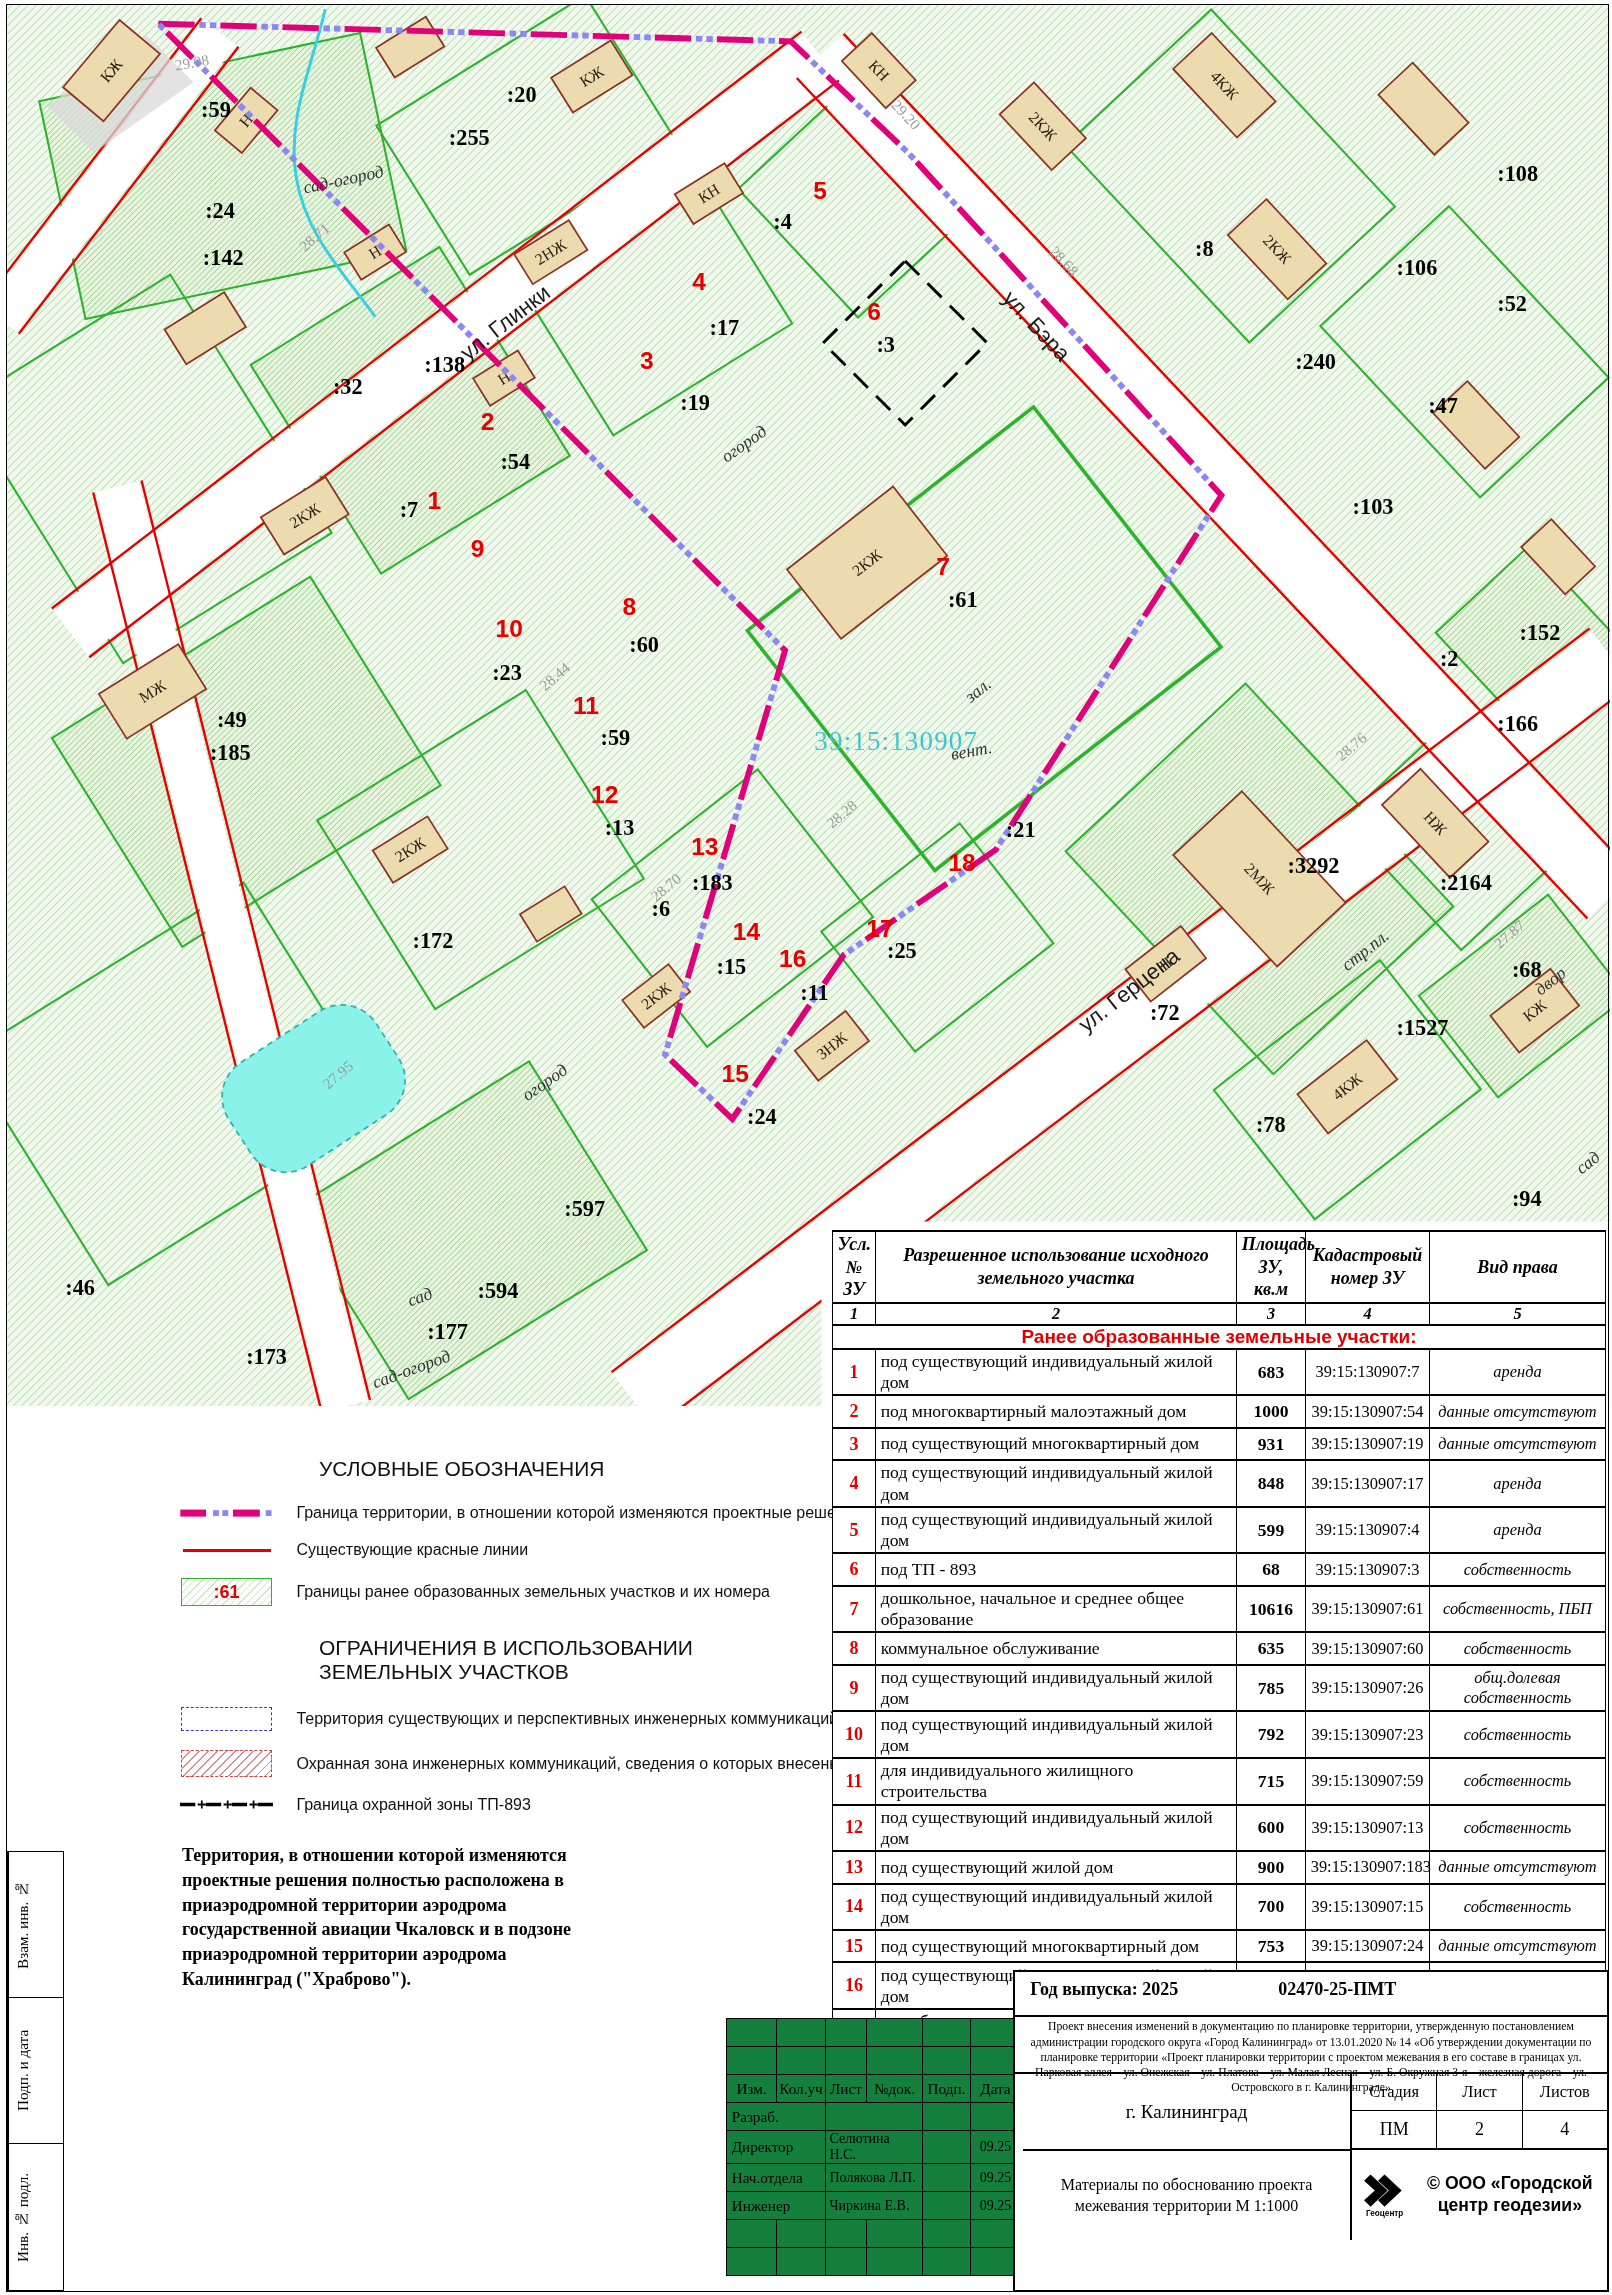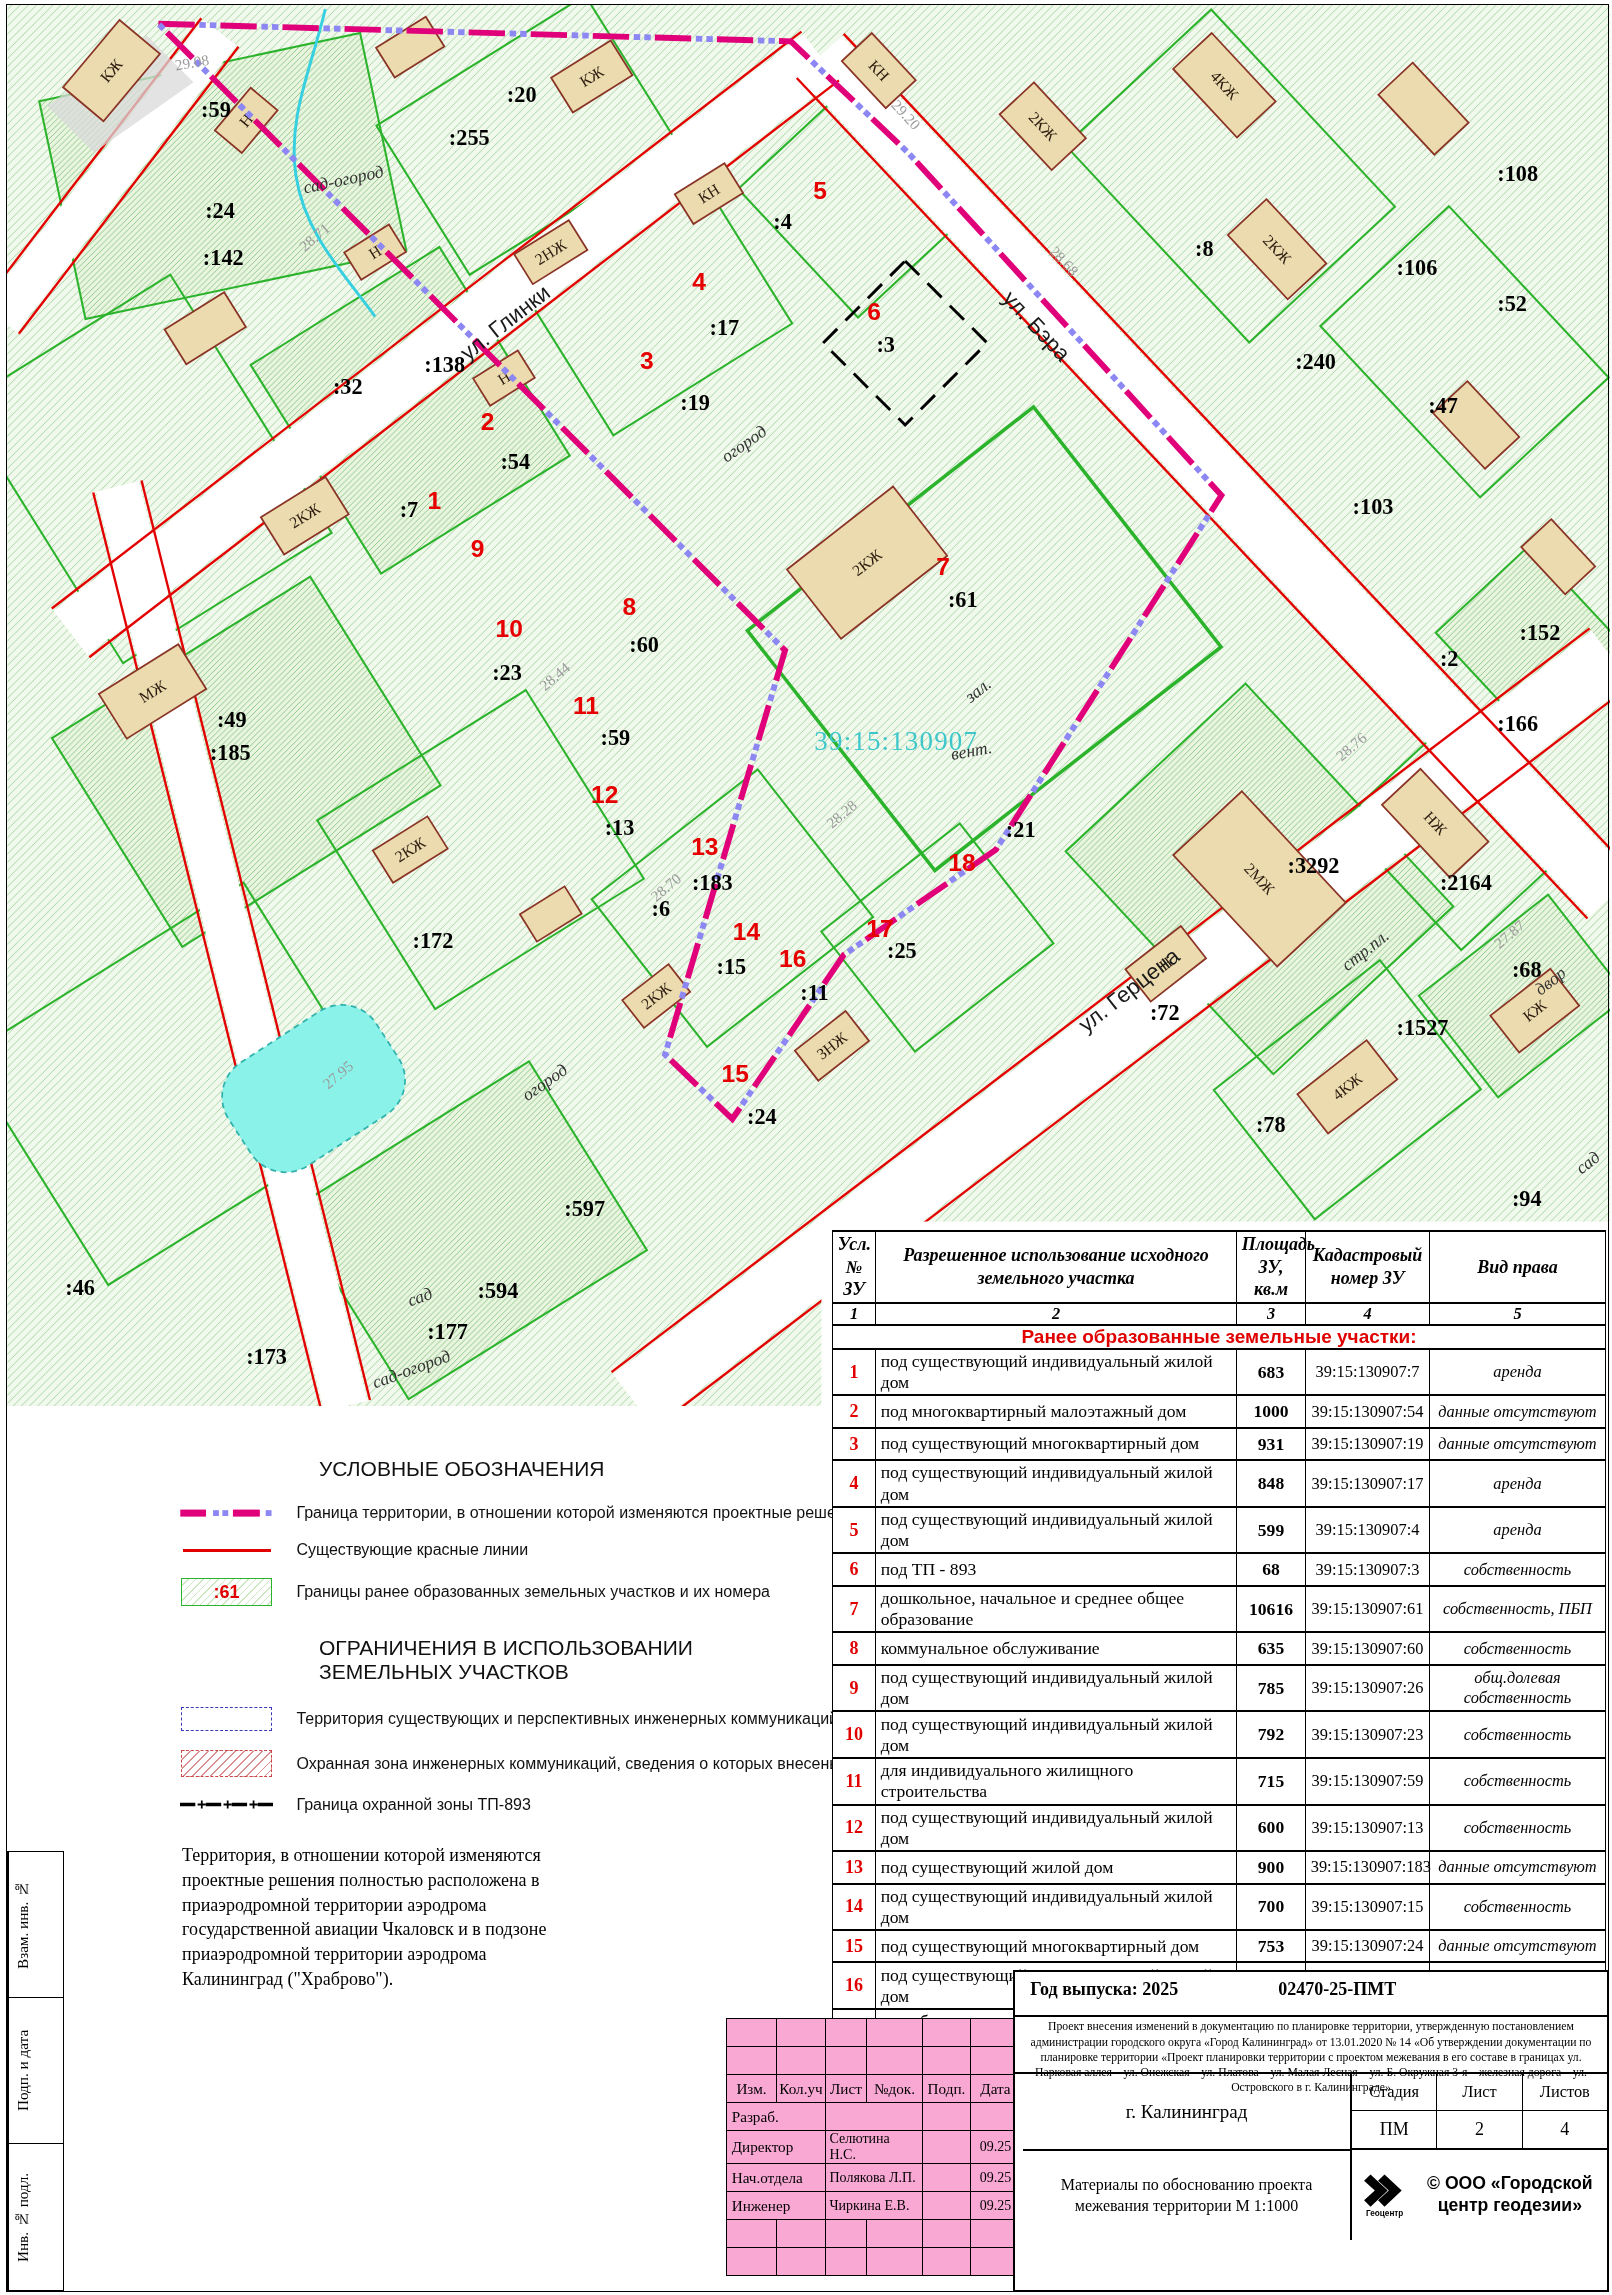--- a/index.html
+++ b/index.html
@@ -13,37 +13,37 @@
   .leg-row{display:flex;align-items:center;margin-bottom:19px;}
   .leg-sym{width:93px;min-width:93px;margin-right:23.4px;display:flex;align-items:center;justify-content:center;}
   .leg-label{font-size:16px;color:#111;white-space:nowrap;}
   .sym-redline{width:88px;height:2.3px;background:#e30000;}
   .sym-parcel{width:89px;height:26px;border:1.8px solid #2cb32c;background:repeating-linear-gradient(135deg,#ffffff 0 4.1px,#cde8bf 4.1px 5.3px);display:flex;align-items:center;justify-content:center;color:#e00000;font-weight:bold;font-size:18px;}
   .sym-blue{width:89px;height:22px;border:1.2px dashed #3a3ab8;background:#fff;}
   .sym-redhatch{width:89px;height:24.6px;border:1.2px dashed #cc4444;background:repeating-linear-gradient(135deg,transparent 0 5.3px,#d98f8f 5.3px 6.4px);}
   .leg-gap{height:10.5px;}
 
   
-  #note{position:absolute;left:182px;top:1843px;width:410px;font-weight:normal;font-size:18px;line-height:1.38;color:#000;z-index:5;}
+  #note{position:absolute;left:182px;top:1843px;width:410px;font-weight:bold;font-size:18px;line-height:1.38;color:#000;z-index:5;}
 
   
   #data-table{position:absolute;left:832px;top:1230px;width:774px;border-collapse:collapse;table-layout:fixed;background:#fff;z-index:10;}
   #data-table td{border:1.8px solid #000;border-top-width:2.9px;border-bottom-width:2.9px;padding:1.2px 4.7px;vertical-align:middle;background:#fff;}
   #data-table .th{font-weight:bold;font-style:italic;font-size:18px;text-align:center;height:50px;line-height:1.25;}
   #data-table .num{font-weight:bold;font-style:italic;font-size:16.4px;text-align:center;height:13px;padding:0;}
   #data-table .section{color:#e00000;font-family:"Liberation Sans",sans-serif;font-weight:bold;font-size:19px;height:17.6px;padding:0 3.5px;text-align:center;}
   #data-table .c1{color:#e00000;font-weight:bold;font-size:18px;text-align:center;}
   #data-table .c2{font-size:17.6px;height:28px;line-height:1.2;}
   #data-table .c3{font-weight:bold;font-size:17.6px;text-align:center;}
   #data-table .c4{font-size:16.4px;text-align:center;}
   #data-table .c5{font-style:italic;font-size:16.4px;text-align:center;line-height:1.2;}
 
   
   #sig-grid{position:absolute;left:726px;top:2018px;border-collapse:collapse;table-layout:fixed;background:#fff;z-index:10;}
-  #sig-grid td{border:1.8px solid #000;font-size:15.2px;padding:0 2.3px;height:27px;vertical-align:middle;background:#f9a8d4;}
+  #sig-grid td{border:1.8px solid #000;font-size:15.2px;padding:0 2.3px;height:27px;vertical-align:middle;background:#15803d;}
   #sig-grid .hdr{text-align:center;}
   #sig-grid .role{text-align:left;padding-left:4.7px;}
   #sig-grid .name{text-align:left;font-size:14px;padding-left:3.5px;}
   #sig-grid .date{text-align:center;font-size:14px;}
 
   
   #right-block{position:absolute;left:1013px;top:1970px;width:596px;height:322px;border:2.3px solid #000;background:#fff;box-sizing:border-box;z-index:10;}
   .rb-customer{height:48px;border-bottom:2.3px solid #000;font-size:17.6px;line-height:1.32;padding:2.3px 5.9px 0 15.2px;box-sizing:border-box;}
   .rb-year{height:45px;border-bottom:2.3px solid #000;font-size:18px;display:flex;align-items:flex-start;padding-top:7px;box-sizing:border-box;font-weight:bold;}
   .rb-year .y{margin-left:15.2px;}

